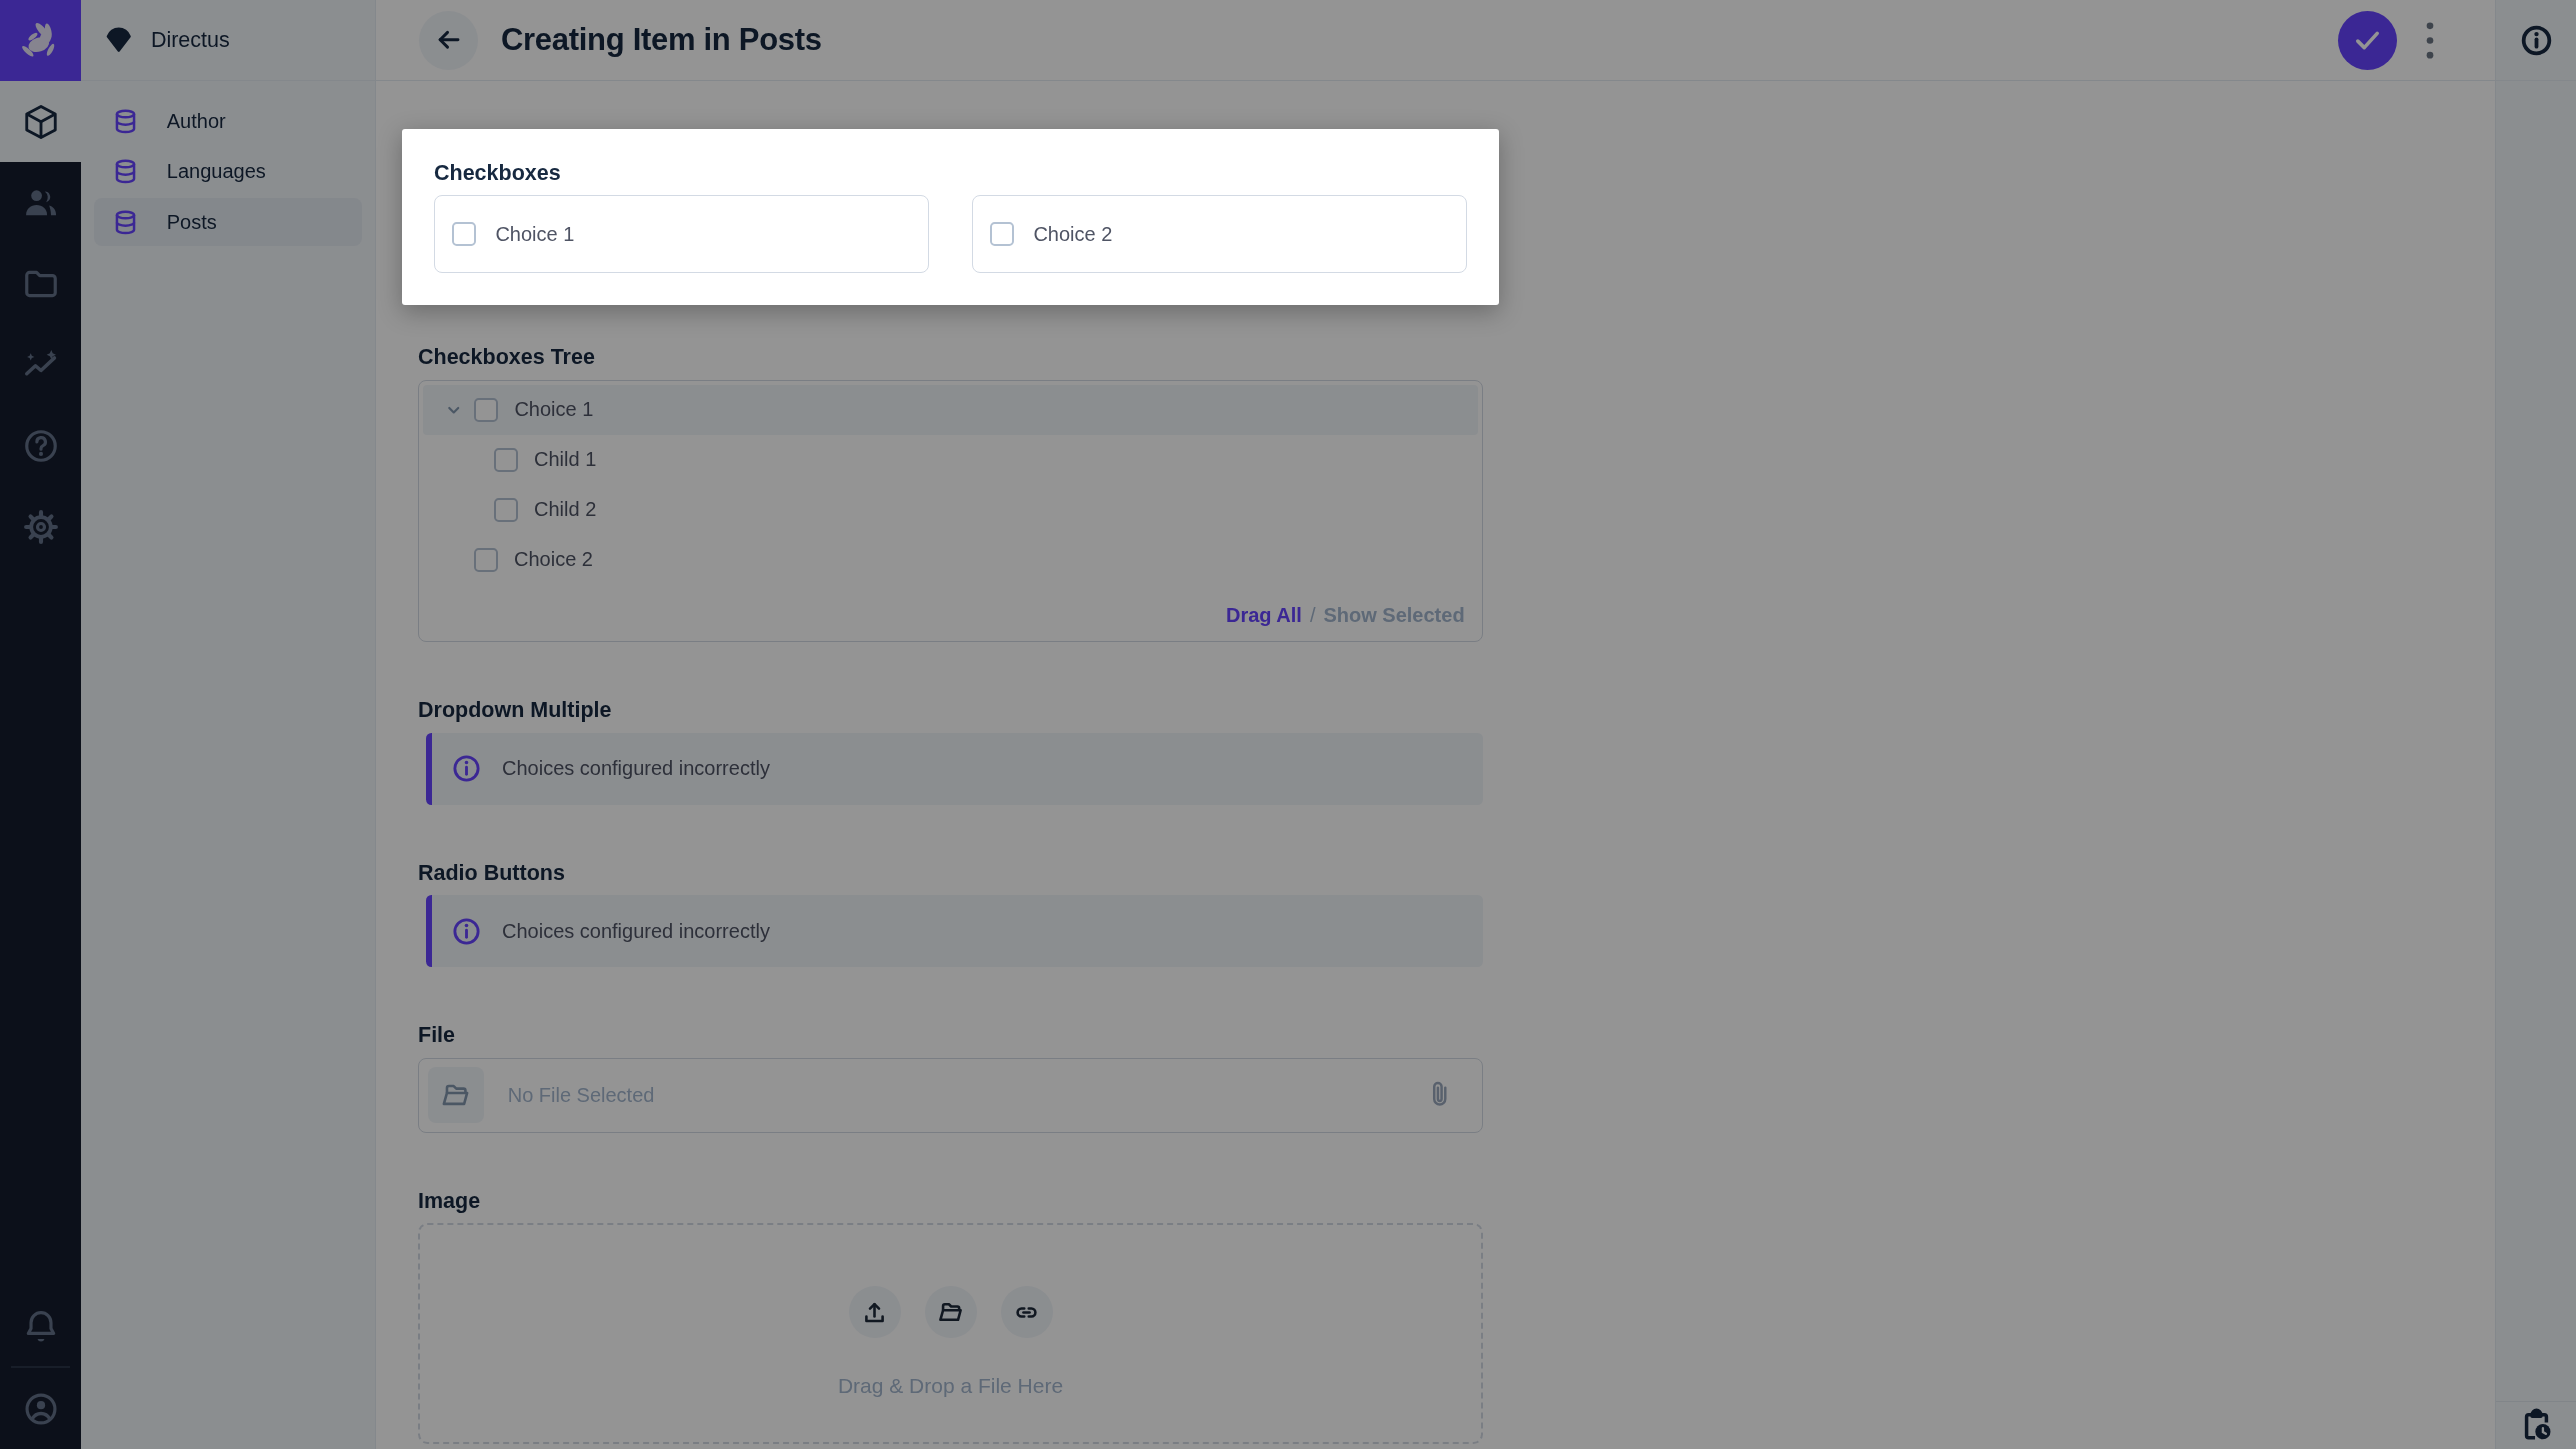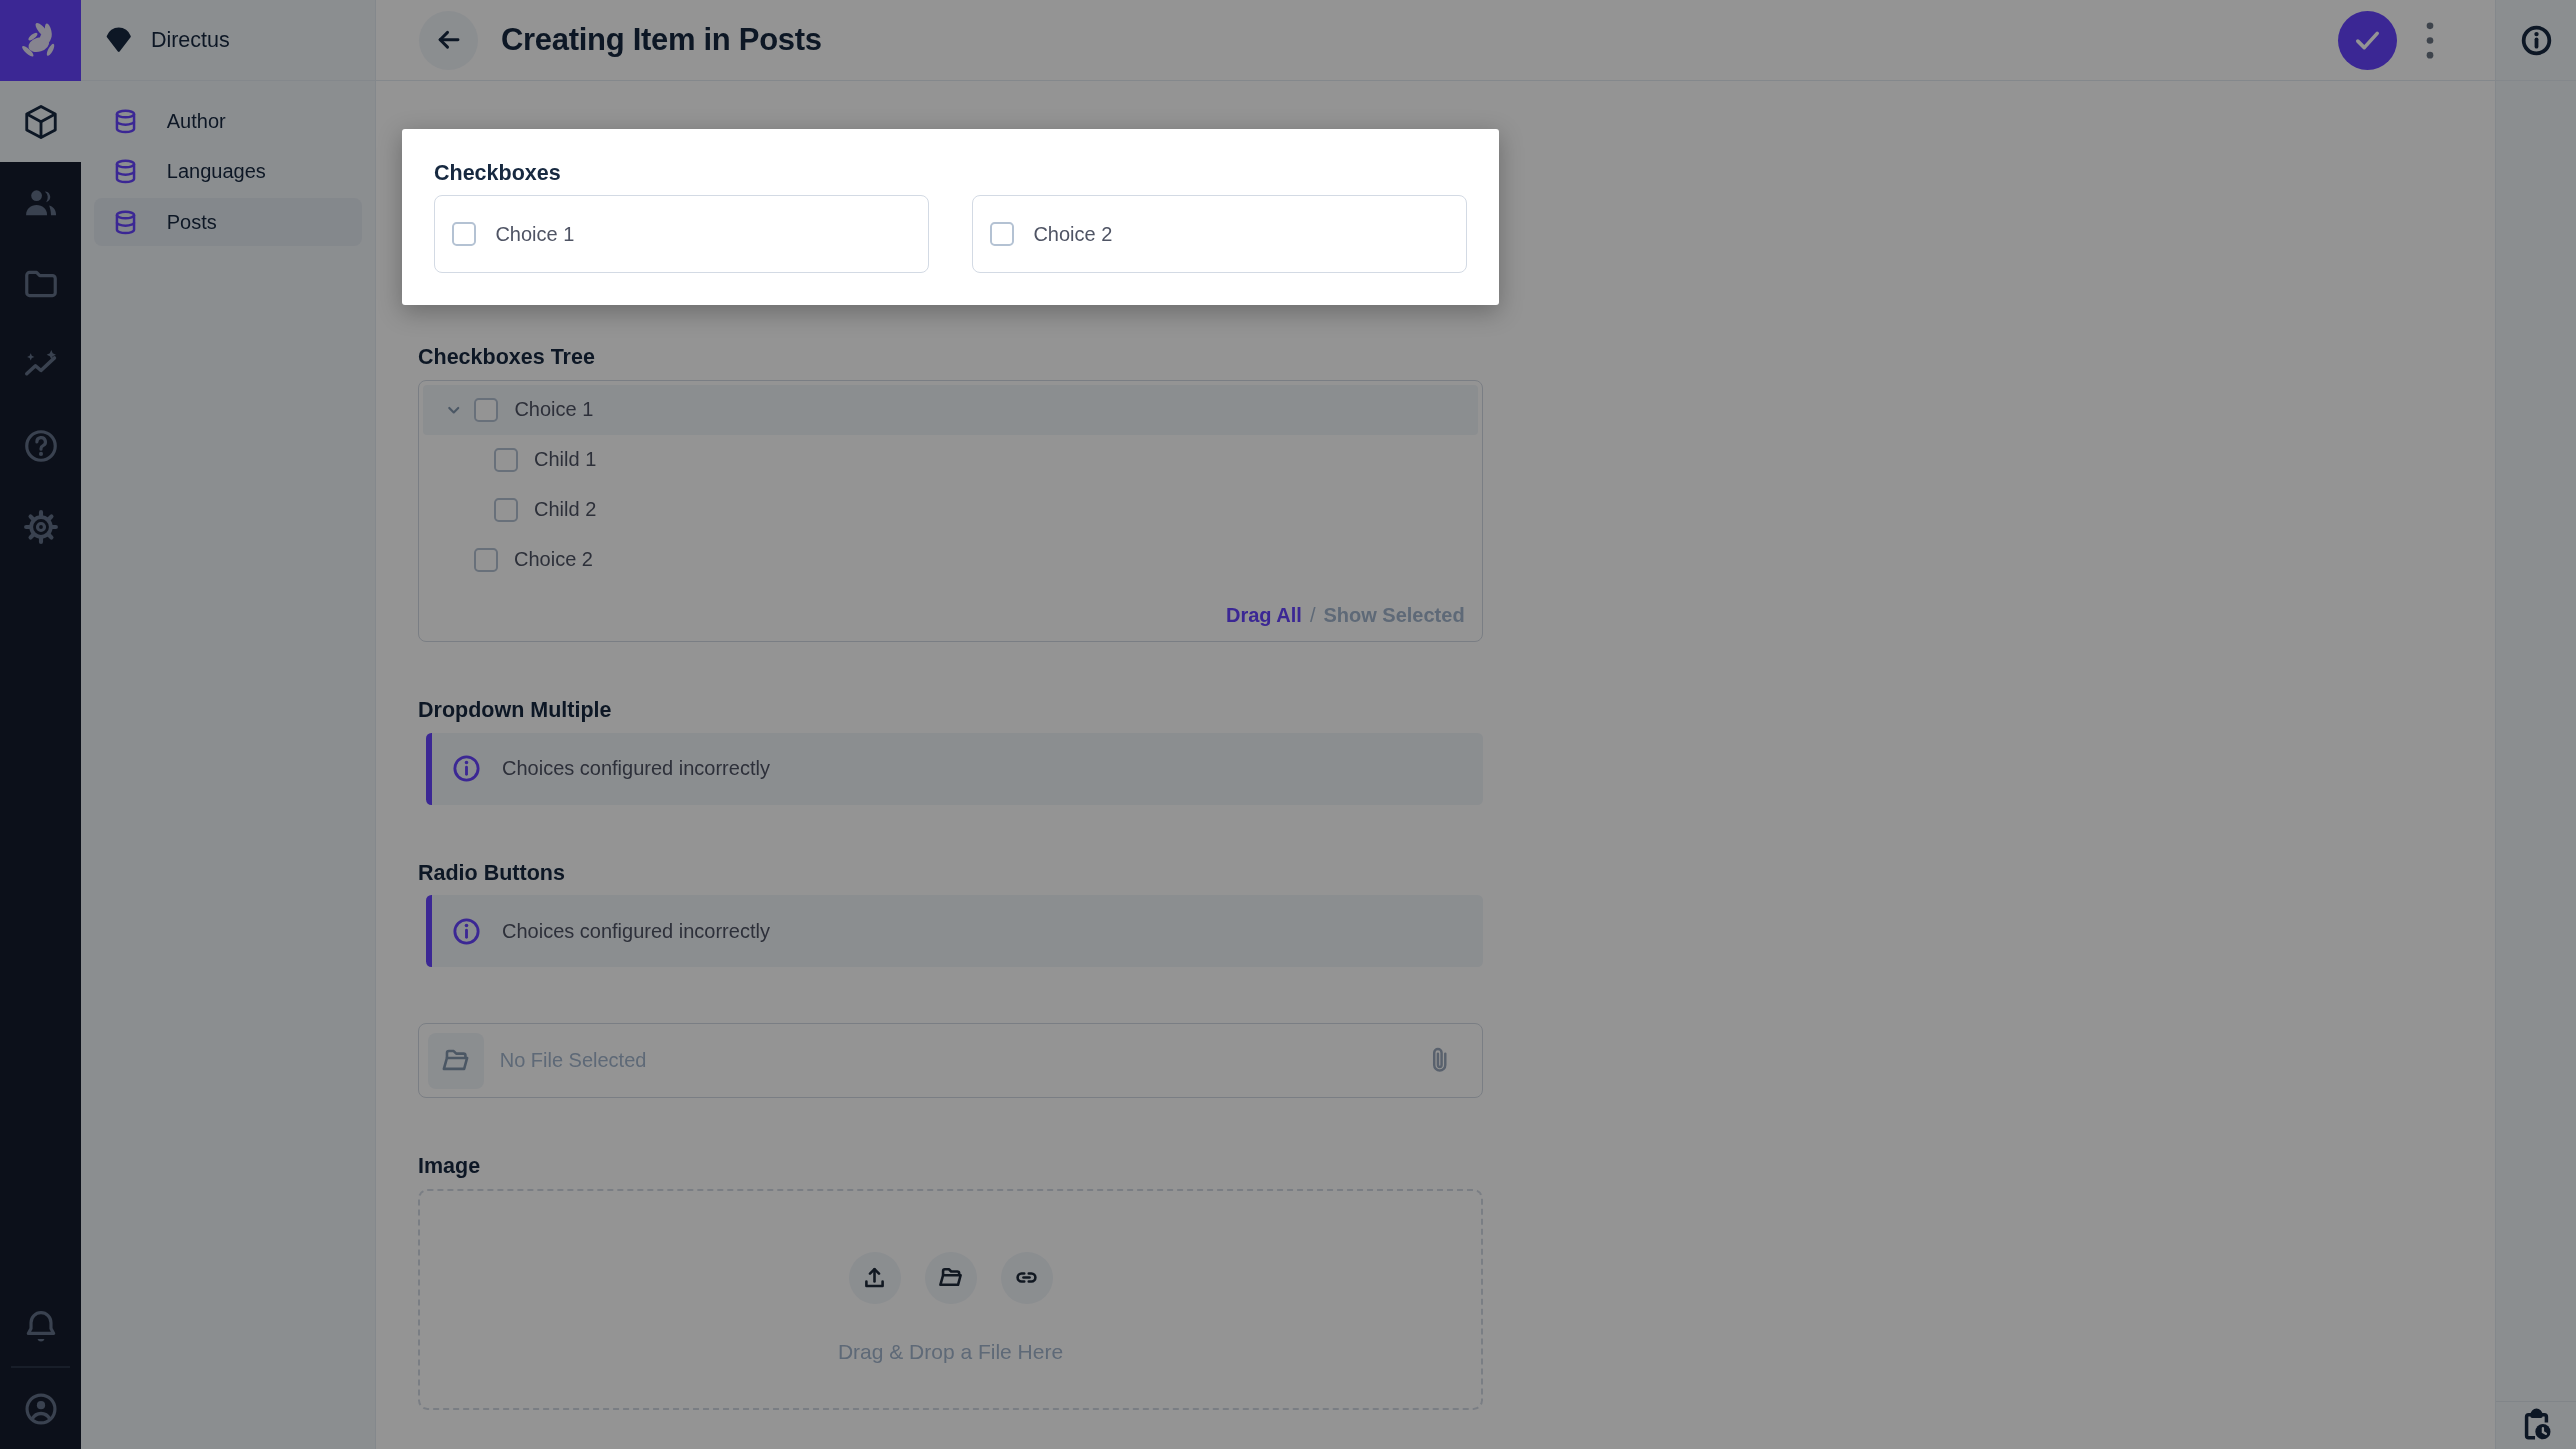--- a/index.html
+++ b/index.html
@@ -52,21 +52,21 @@
   .tr-child { padding-left:71px; }
   .tree-row .chev { width:23px; display:grid; place-items:center; margin-right:9.4px; color:#8196AD; }
   .tree-row .checkbox { margin-right:16px; }
   .tree-footer { display:flex; justify-content:flex-end; align-items:center; gap:8px; padding:19px 13.4px 4px; font-size:20px; }
   .link-purple { color:#6644FF; font-weight:600; cursor:pointer; }
   .sep { color:#A2B5CD; }
   .link-muted { color:#A2B5CD; font-weight:600; cursor:pointer; }
   
   .notice { background:#F0F4F9; border-left:6.7px solid #6644FF; border-radius:5.4px; height:72px; display:flex; align-items:center; gap:20px; padding:0 19px; font-size:20px; color:#4F5464;margin-left:8px; }
   
-  .file-box { border:1.3px solid #D3DAE4; border-radius:8px; height:75px; display:flex; align-items:center; gap:16px; padding:0 28px 0 8.7px; }
+  .file-box { border:1.3px solid #D3DAE4; border-radius:8px; height:75px; display:flex; align-items:center; gap:24px; padding:0 28px 0 8.7px; }
   .file-btn { width:56px; height:56px; border-radius:8px; background:#F0F4F9; display:grid; place-items:center; color:#8196AD; cursor:pointer; flex:0 0 auto; }
   .file-placeholder { font-size:20px; color:#A2B5CD; }
   .f-spacer { flex:1; }
   .clip { color:#9AA8BC; }
   
   .dropzone { border:2px dashed #D3DAE4; border-radius:9.4px; height:221px; display:flex; flex-direction:column; align-items:center; justify-content:center; gap:36px; padding-top:17.4px; }
   .dz-buttons { display:flex; gap:24px; }
   .dz-btn { width:52px; height:52px; border-radius:50%; background:#F0F4F9; display:grid; place-items:center; color:#1E2A3A; cursor:pointer; }
   .dz-text { font-size:21px; color:#A2B5CD; }
   
@@ -290,20 +290,21 @@
         <svg width="31" height="31" viewBox="0 0 24 24" fill="none" stroke="#6644FF" stroke-width="2.2">
           <circle cx="12" cy="12" r="9"></circle>
           <path d="M12 11 v5.5" stroke-linecap="round"></path>
           <circle cx="12" cy="7.4" r="1.4" fill="#6644FF" stroke="none"></circle>
         </svg>
         <span>Choices configured incorrectly</span>
       </div>
     </section>
 
     <section class="field">
+      <div class="field-label">File</div>
       <div class="file-box">
         <div class="file-btn">
           <svg width="31" height="31" viewBox="0 0 24 24" fill="none" stroke="currentColor" stroke-width="2" stroke-linejoin="round">
             <path d="M3 18.5 L5.4 10 H21 l-2.3 8.5 Z"></path>
             <path d="M5.4 10 V6.2 a1.5 1.5 0 0 1 1.5 -1.5 h3.7 l2 2 h5.6 a1.5 1.5 0 0 1 1.5 1.5 V10"></path>
           </svg>
         </div>
         <span class="file-placeholder">No File Selected</span>
         <span class="f-spacer"></span>
         <svg class="clip" width="29.5" height="29.5" viewBox="0 0 24 24" fill="none" stroke="currentColor" stroke-width="2" stroke-linecap="round">

